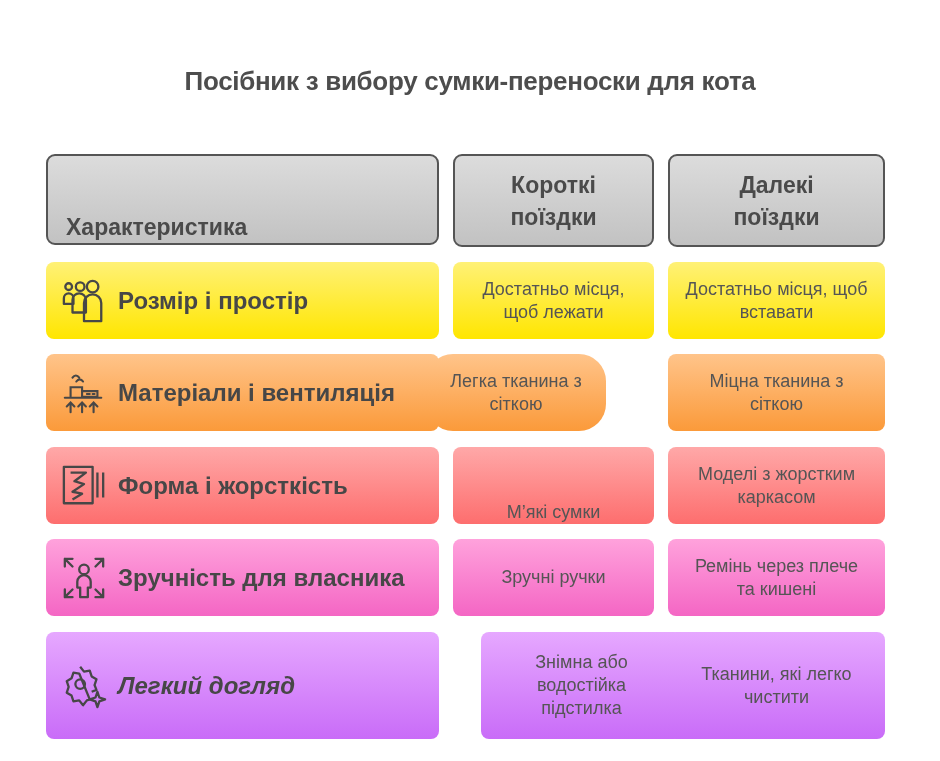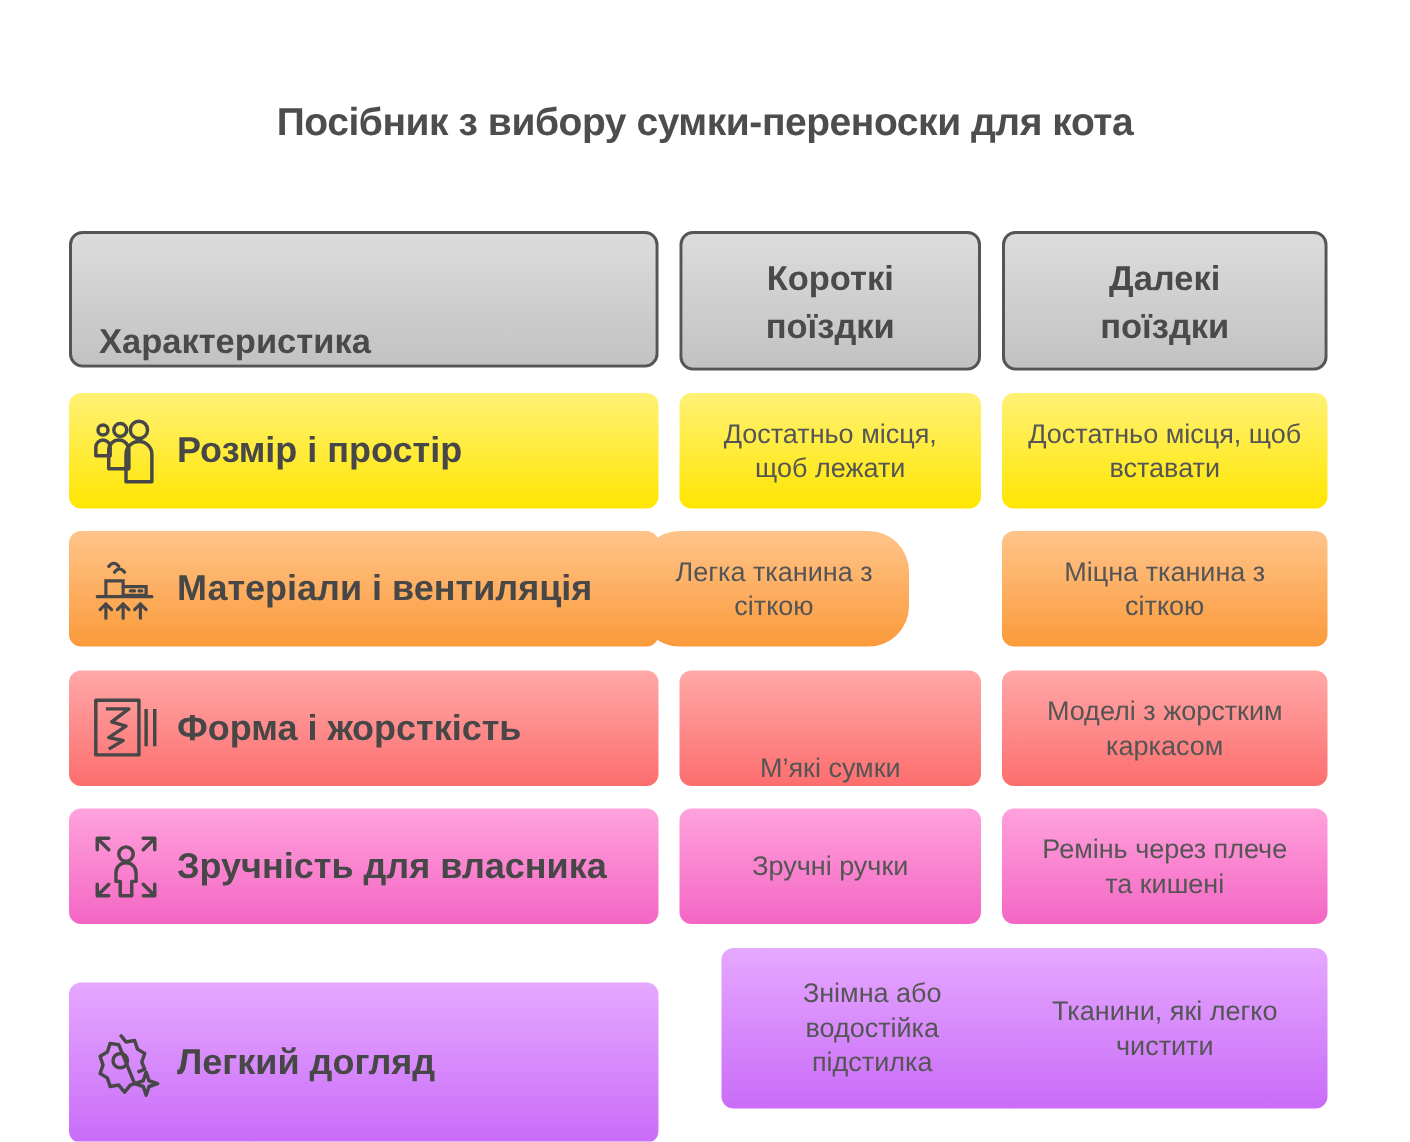--- a/index.html
+++ b/index.html
@@ -113,21 +113,21 @@
   </span>
   <span class="txt">Зручність для власника</span>
 </div>
 <div class="cell val r4" style="left:453px;top:539px;width:201px;height:77px;">
   <span class="txt">Зручні ручки</span>
 </div>
 <div class="cell val r4" style="left:668px;top:539px;width:217px;height:77px;">
   <span class="txt" style="width:185px;">Ремінь через плече та кишені</span>
 </div>
 
-<div class="cell feat r5" style="left:46px;top:655px;width:393px;height:107px;">
+<div class="cell feat r5" style="left:46px;top:632px;width:393px;height:107px;font-style:italic;">
   <span class="icon">
     <svg viewBox="0 0 48 48" fill="none" stroke="#474747" stroke-width="2.4" stroke-linejoin="round">
       <path d="M20 4l4 5 6-1 2 6 5 3-2 6 2 5-5 2M30 38l-3 1-4 5-4-5-6 1-2-6-5-3 2-6-2-6 5-3 2-6 6 1z"></path>
       <circle cx="20" cy="22" r="5"></circle>
       <path d="M38 30l2 6 6 2-6 2-2 6-2-6-6-2 6-2z"></path>
     </svg>
   </span>
   <span class="txt">Легкий догляд</span>
 </div>
 <div class="cell val r5" style="left:453px;top:632px;width:201px;height:107px;margin-left:28px;">

